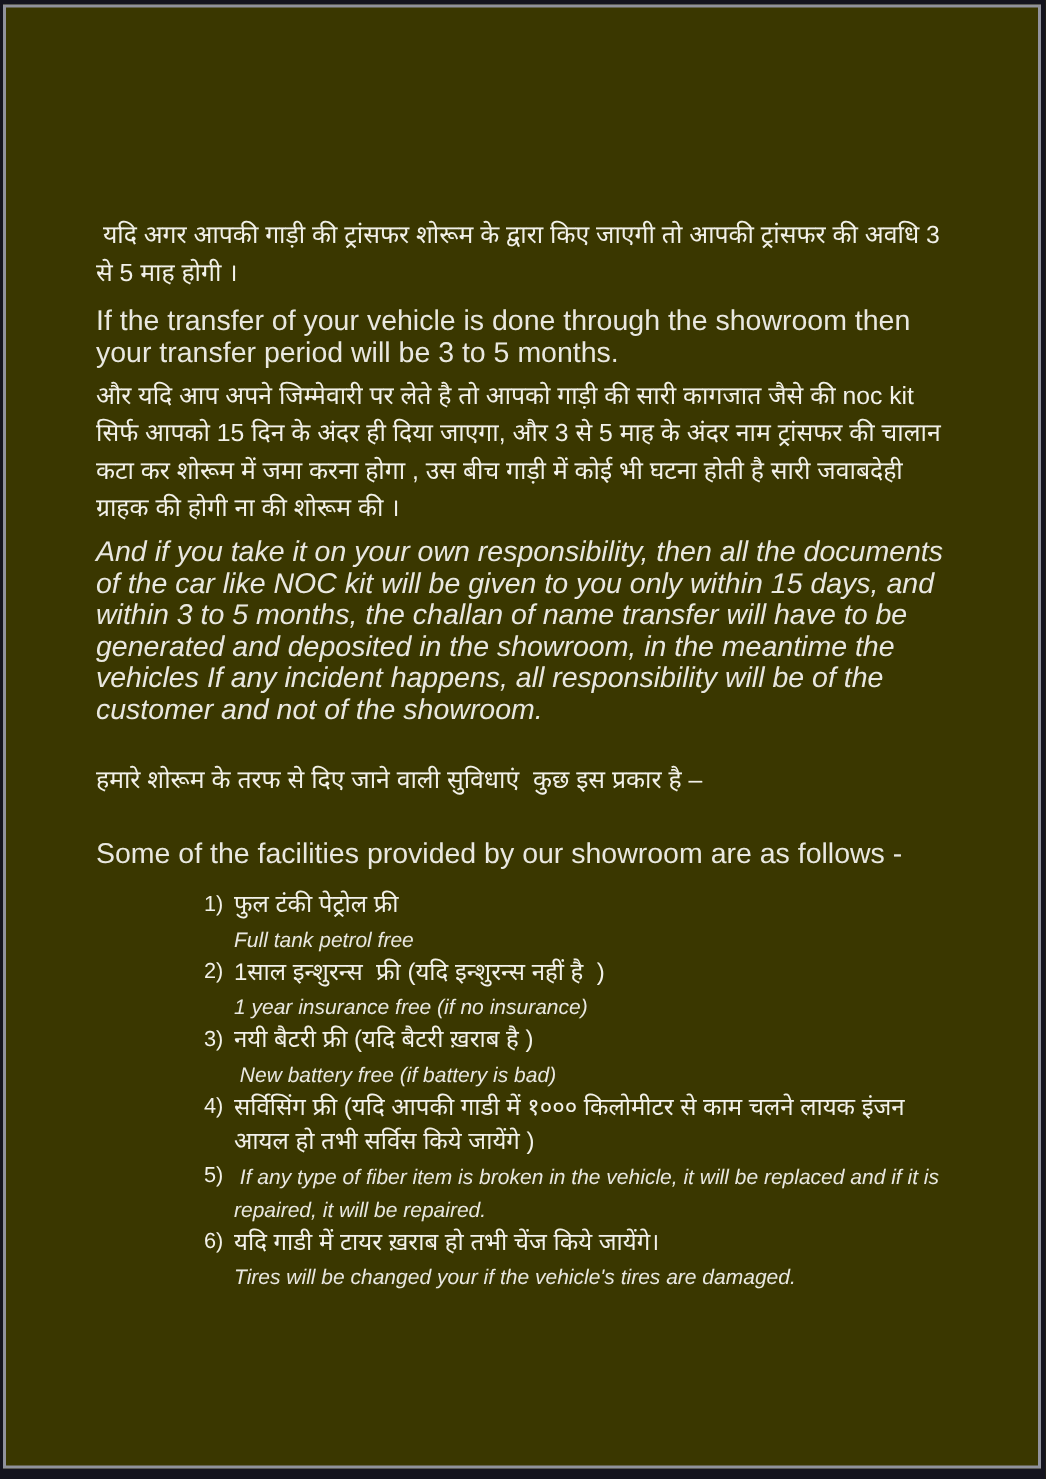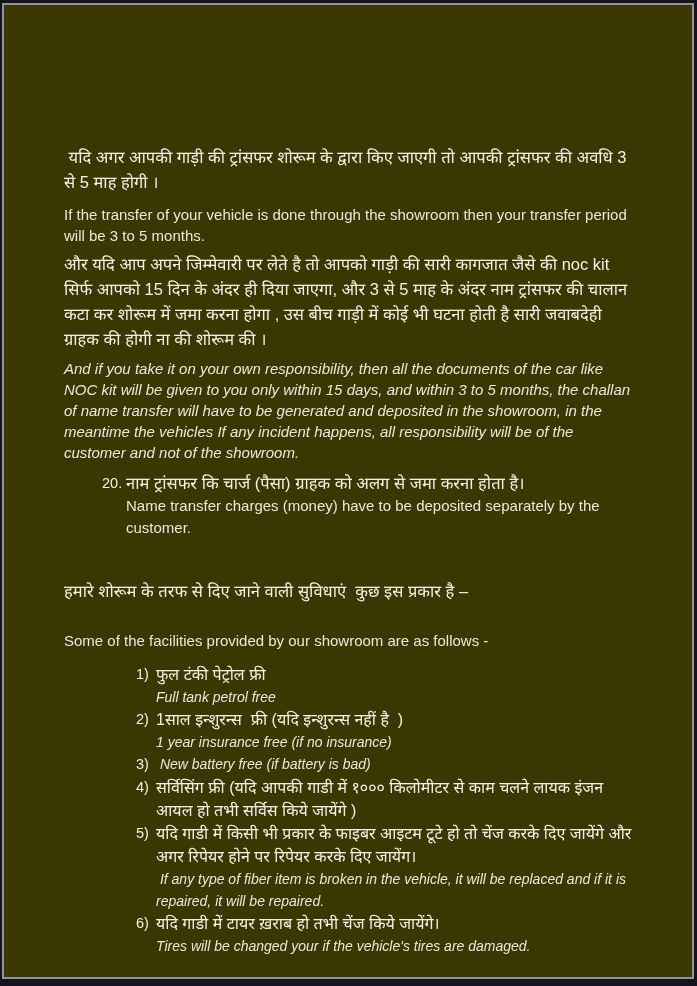--- a/index.html
+++ b/index.html
@@ -19,42 +19,42 @@
     overflow: hidden;
     color: #efeee6;
   }
   .hi {
     font-size: 16.5px;
     line-height: 25px;
     white-space: pre-wrap;
     color: #f2f1e9;
   }
   .en {
-    font-size: 15px;
+    font-size: 19px;
     line-height: 21px;
     white-space: pre-wrap;
     color: #e9e8e0;
   }
   .para1 { margin-top: 140px; }
   .para1-en { margin-top: 9px; }
   .para2 { margin-top: 6px; }
   .para2-en { margin-top: 6px; font-style: italic; }
   .numbered-item {
     display: flex;
     margin-top: 8px;
     margin-left: 38px;
   }
   .numbered-item .num {
     flex: 0 0 24px;
     font-size: 14.5px;
     line-height: 24px;
     color: #f2f1e9;
   }
   .numbered-item .item-body { flex: 1; }
-  .heading-hi { margin-top: 40px; }
+  .heading-hi { margin-top: 24px; }
   .heading-en { margin-top: 26px; }
   .facilities { margin-top: 12px; margin-left: 72px; }
   .fac-item { display: flex; }
   .fac-item .num {
     flex: 0 0 20px;
     font-size: 14.5px;
     line-height: 23px;
     color: #f2f1e9;
   }
   .fac-item .item-body { flex: 1; }
@@ -67,27 +67,20 @@
 <body>
 
 <div class="page">
 
   <p class="hi para1"> यदि अगर आपकी गाड़ी की ट्रांसफर शोरूम के द्वारा किए जाएगी तो आपकी ट्रांसफर की अवधि 3 से 5 माह होगी ।</p>
   <p class="en para1-en">If the transfer of your vehicle is done through the showroom then your transfer period will be 3 to 5 months.</p>
 
   <p class="hi para2">और यदि आप अपने जिम्मेवारी पर लेते है तो आपको गाड़ी की सारी कागजात जैसे की noc kit सिर्फ आपको 15 दिन के अंदर ही दिया जाएगा, और 3 से 5 माह के अंदर नाम ट्रांसफर की चालान कटा कर शोरूम में जमा करना होगा , उस बीच गाड़ी में कोई भी घटना होती है सारी जवाबदेही ग्राहक की होगी ना की शोरूम की ।</p>
   <p class="en para2-en">And if you take it on your own responsibility, then all the documents of the car like NOC kit will be given to you only within 15 days, and within 3 to 5 months, the challan of name transfer will have to be generated and deposited in the showroom, in the meantime the vehicles If any incident happens, all responsibility will be of the customer and not of the showroom.</p>
 
-  <div class="numbered-item item20">
-    <span class="num">20.</span>
-    <div class="item-body">
-      <div class="hi">नाम ट्रांसफर कि चार्ज (पैसा) ग्राहक को अलग से जमा करना होता है।</div>
-      <div class="en">Name transfer charges (money) have to be deposited separately by the customer.</div>
-    </div>
-  </div>
 
   <p class="hi heading-hi">हमारे शोरूम के तरफ से दिए जाने वाली सुविधाएं  कुछ इस प्रकार है –</p>
   <p class="en heading-en">Some of the facilities provided by our showroom are as follows -</p>
 
   <div class="facilities">
 
     <div class="fac-item">
       <span class="num">1)</span>
       <div class="item-body">
         <div class="hi">फुल टंकी पेट्रोल फ्री</div>
@@ -99,35 +92,35 @@
       <span class="num">2)</span>
       <div class="item-body">
         <div class="hi">1साल इन्शुरन्स  फ्री (यदि इन्शुरन्स नहीं है  )</div>
         <div class="en">1 year insurance free (if no insurance)</div>
       </div>
     </div>
 
     <div class="fac-item">
       <span class="num">3)</span>
       <div class="item-body">
+        <div class="hi">नयी बैटरी फ्री (यदि बैटरी ख़राब है )</div>
         <div class="en"> New battery free (if battery is bad)</div>
       </div>
     </div>
 
     <div class="fac-item">
       <span class="num">4)</span>
       <div class="item-body">
         <div class="hi">सर्विसिंग फ्री (यदि आपकी गाडी में १००० किलोमीटर से काम चलने लायक इंजन आयल हो तभी सर्विस किये जायेंगे )</div>
       </div>
     </div>
 
     <div class="fac-item">
       <span class="num">5)</span>
       <div class="item-body">
-        <div class="hi">यदि गाडी में किसी भी प्रकार के फाइबर आइटम टूटे हो तो चेंज करके दिए जायेंगे और अगर रिपेयर होने पर रिपेयर करके दिए जायेंग।</div>
         <div class="en"> If any type of fiber item is broken in the vehicle, it will be replaced and if it is repaired, it will be repaired.</div>
       </div>
     </div>
 
     <div class="fac-item">
       <span class="num">6)</span>
       <div class="item-body">
         <div class="hi">यदि गाडी में टायर ख़राब हो तभी चेंज किये जायेंगे।</div>
         <div class="en">Tires will be changed your if the vehicle's tires are damaged.</div>
       </div>

